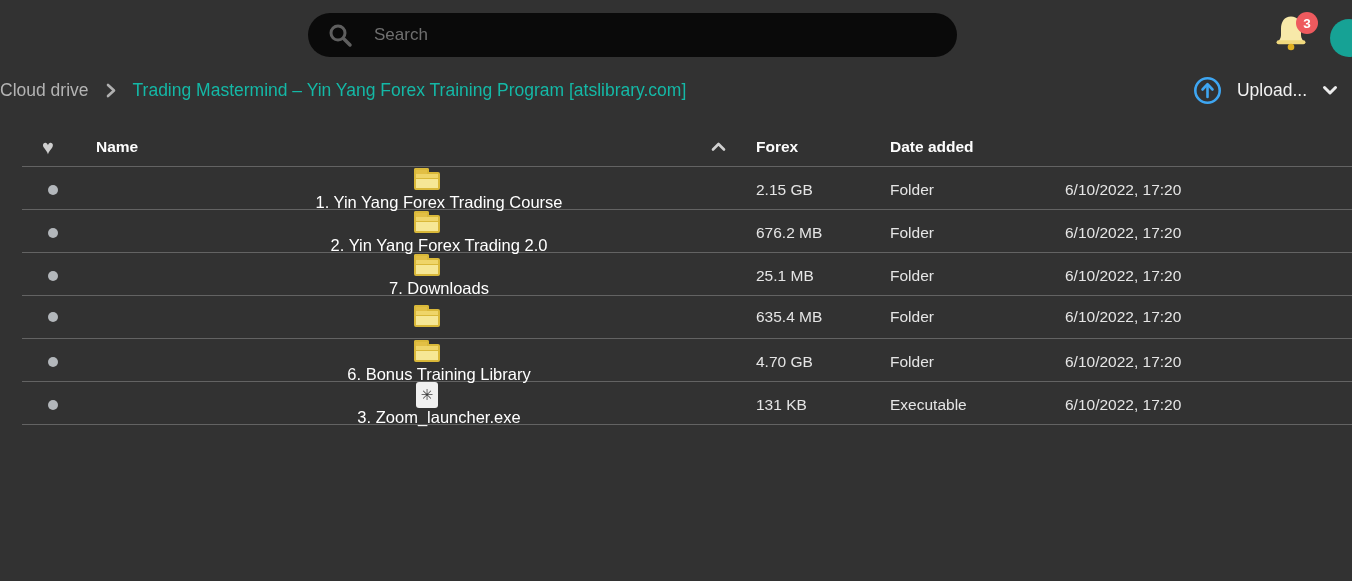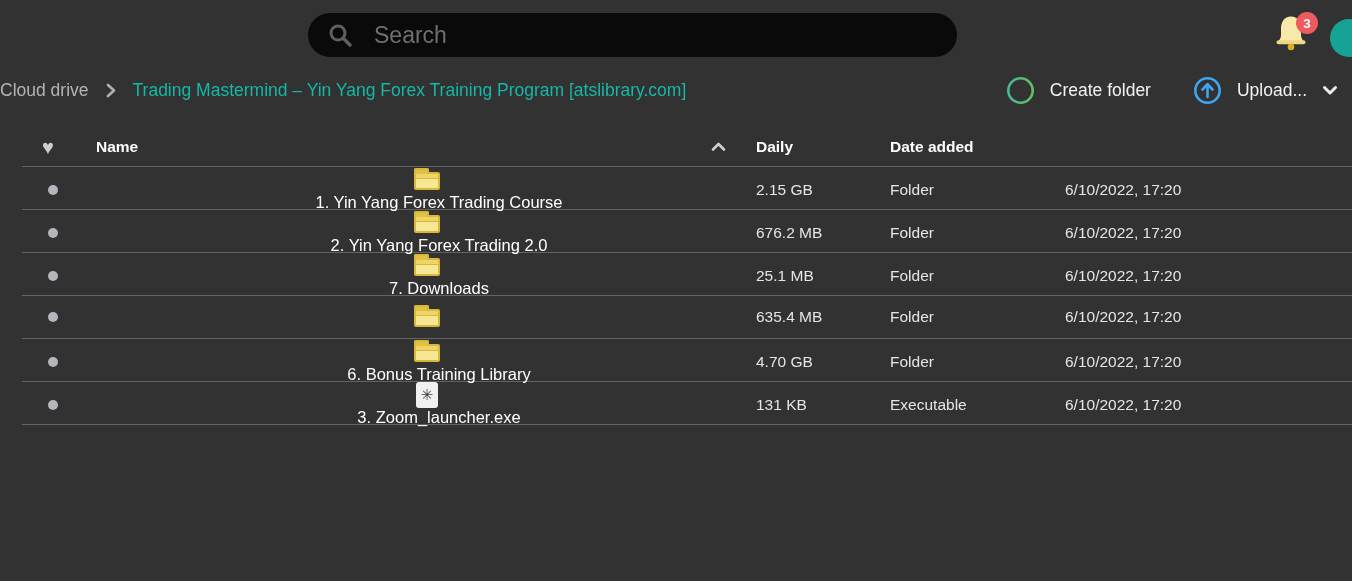--- a/index.html
+++ b/index.html
@@ -16,21 +16,21 @@
   .search-pill {
     position:absolute; left:308px; top:13px;
     width:649px; height:44px; border-radius:22px;
     background:#0a0a0a;
     display:flex; align-items:center; padding-left:19px;
   }
   .search-pill svg { flex:0 0 auto; }
   .search-pill input {
     flex:1; margin-left:20px; margin-right:20px;
     background:transparent; border:none; outline:none;
-    color:#ddd; font-size:23px; font-family:"Liberation Sans", sans-serif;
+    color:#ddd; font-size:17px; font-family:"Liberation Sans", sans-serif;
   }
   .search-pill input::placeholder { color:#6f6f6f; }
 
   .bell-wrap {
     position:absolute; right:40px; top:12px;
     width:40px; height:46px; cursor:pointer;
   }
   .badge {
     position:absolute; top:0px; right:-6px;
     min-width:22px; height:22px; border-radius:11px;
@@ -144,36 +144,20 @@
 <div class="crumb-row">
   <span class="crumb-root">Cloud drive</span>
   <span class="crumb-sep">
     <svg width="10" height="15" viewBox="0 0 10 15">
       <polyline points="2,2 8,7.5 2,13" fill="none" stroke="#b0b0b0" stroke-width="2.6" stroke-linecap="round" stroke-linejoin="round"></polyline>
     </svg>
   </span>
   <span class="crumb-current">Trading Mastermind – Yin Yang Forex Training Program [atslibrary.com]</span>
 
   <div class="actions">
-    <div class="action-btn create-btn">
-      <span class="ico">
-        <svg width="29" height="29" viewBox="0 0 29 29">
-          <defs>
-            <linearGradient id="grn" x1="0" y1="0" x2="1" y2="0">
-              <stop offset="0" stop-color="#45b89c"></stop>
-                <stop offset="1" stop-color="#63c05c"></stop>
-            </linearGradient>
-          </defs>
-          <circle cx="14.5" cy="14.5" r="12.2" fill="none" stroke="url(#grn)" stroke-width="2.6"></circle>
-          <line x1="14.5" y1="8.5" x2="14.5" y2="20.5" stroke="url(#grn)" stroke-width="2.6" stroke-linecap="round"></line>
-          <line x1="8.5" y1="14.5" x2="20.5" y2="14.5" stroke="url(#grn)" stroke-width="2.6" stroke-linecap="round"></line>
-        </svg>
-      </span>
-      <span>Create folder</span>
-    </div>
 
     <div class="action-btn">
       <span class="ico">
         <svg width="29" height="29" viewBox="0 0 29 29">
           <circle cx="14.5" cy="14.5" r="12.2" fill="none" stroke="#3ea6f2" stroke-width="2.6"></circle>
           <line x1="14.5" y1="21" x2="14.5" y2="10" stroke="#3ea6f2" stroke-width="2.6" stroke-linecap="round"></line>
           <polyline points="9.5,13.5 14.5,8.2 19.5,13.5" fill="none" stroke="#3ea6f2" stroke-width="2.6" stroke-linecap="round" stroke-linejoin="round"></polyline>
         </svg>
       </span>
       <span>Upload...</span>
@@ -193,21 +177,21 @@
       <span class="heart">♥</span>
     </div>
     <div class="th th-name">
       <span>Name</span>
       <span>
         <svg width="15" height="10" viewBox="0 0 15 10">
           <polyline points="2,7.5 7.5,2 13,7.5" fill="none" stroke="#d0d0d0" stroke-width="2.6" stroke-linecap="round" stroke-linejoin="round"></polyline>
         </svg>
       </span>
     </div>
-    <div class="th">Daily</div>
+    <div class="th">Forex</div>
     <div class="th">Date added</div>
   </div>
 
   <div>
   <div class="trow">
     <div class="td-fav">
       <span class="dot"></span>
     </div>
     <div class="td-name">
       <span class="file-ico is-folder">

